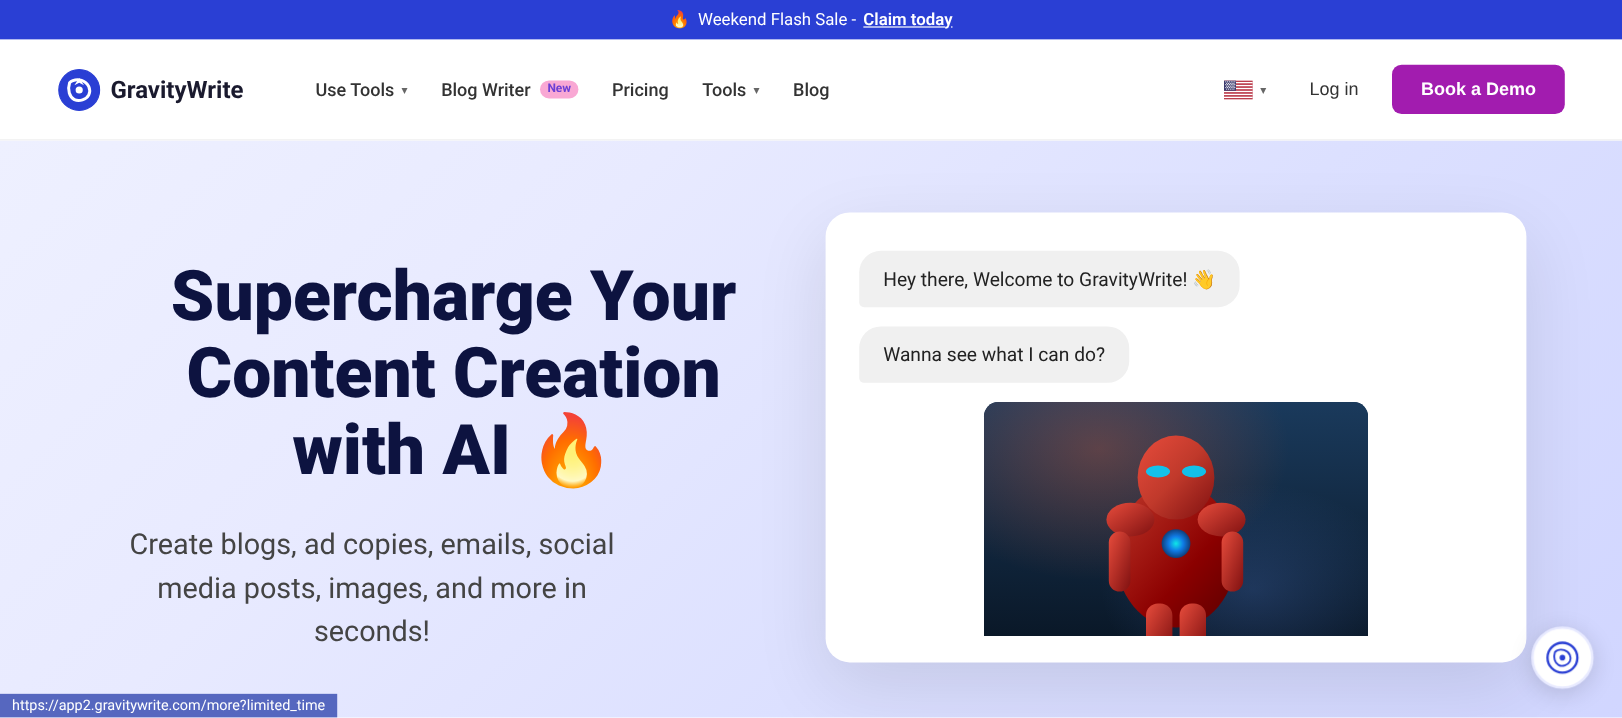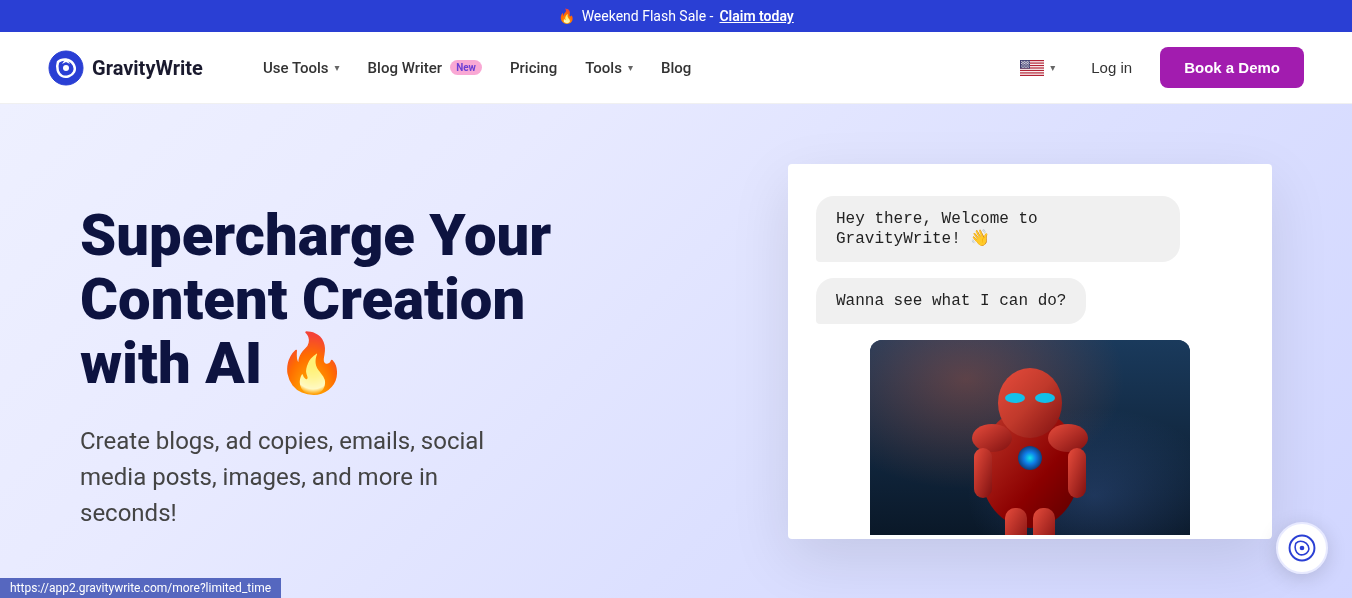--- a/index.html
+++ b/index.html
@@ -22,21 +22,21 @@
       font-weight: 600;
       text-decoration: underline;
     }
 
     
     .navbar {
       background: white;
       display: flex;
       align-items: center;
       padding: 0 48px;
-      height: 72px;
+      height: 84px;
       border-bottom: 1px solid #f0f0f0;
       position: relative;
       z-index: 10;
     }
     .logo {
       display: flex;
       align-items: center;
       gap: 8px;
       font-size: 20px;
       font-weight: 700;
@@ -115,20 +115,21 @@
       display: flex;
       align-items: flex-start;
       padding: 60px 80px 0;
       position: relative;
       overflow: hidden;
     }
     .hero-left {
       flex: 1;
       padding-top: 40px;
       max-width: 600px;
+      text-align: center;
     }
     .hero-title {
       font-size: 58px;
       font-weight: 900;
       color: #0d1340;
       line-height: 1.1;
       margin-bottom: 28px;
     }
     .hero-subtitle {
       font-size: 24px;
@@ -140,28 +141,27 @@
     
     .hero-right {
       flex: 1;
       display: flex;
       justify-content: flex-end;
       padding-top: 0;
       position: relative;
     }
     .chat-widget {
       background: white;
-      border-radius: 4px;
+      border-radius: 20px;
       padding: 32px 28px 0;
-      width: 484px;
+      width: 584px;
       min-height: 375px;
       box-shadow: 0 20px 60px rgba(0,0,0,0.1);
       position: relative;
       overflow: hidden;
-      font-family: Liberation Mono, monospace;
     }
     .chat-bubble {
       background: #f0f0f0;
       border-radius: 18px 18px 18px 4px;
       padding: 14px 20px;
       font-size: 16px;
       color: #222;
       display: inline-block;
       margin-bottom: 16px;
       max-width: 85%;

